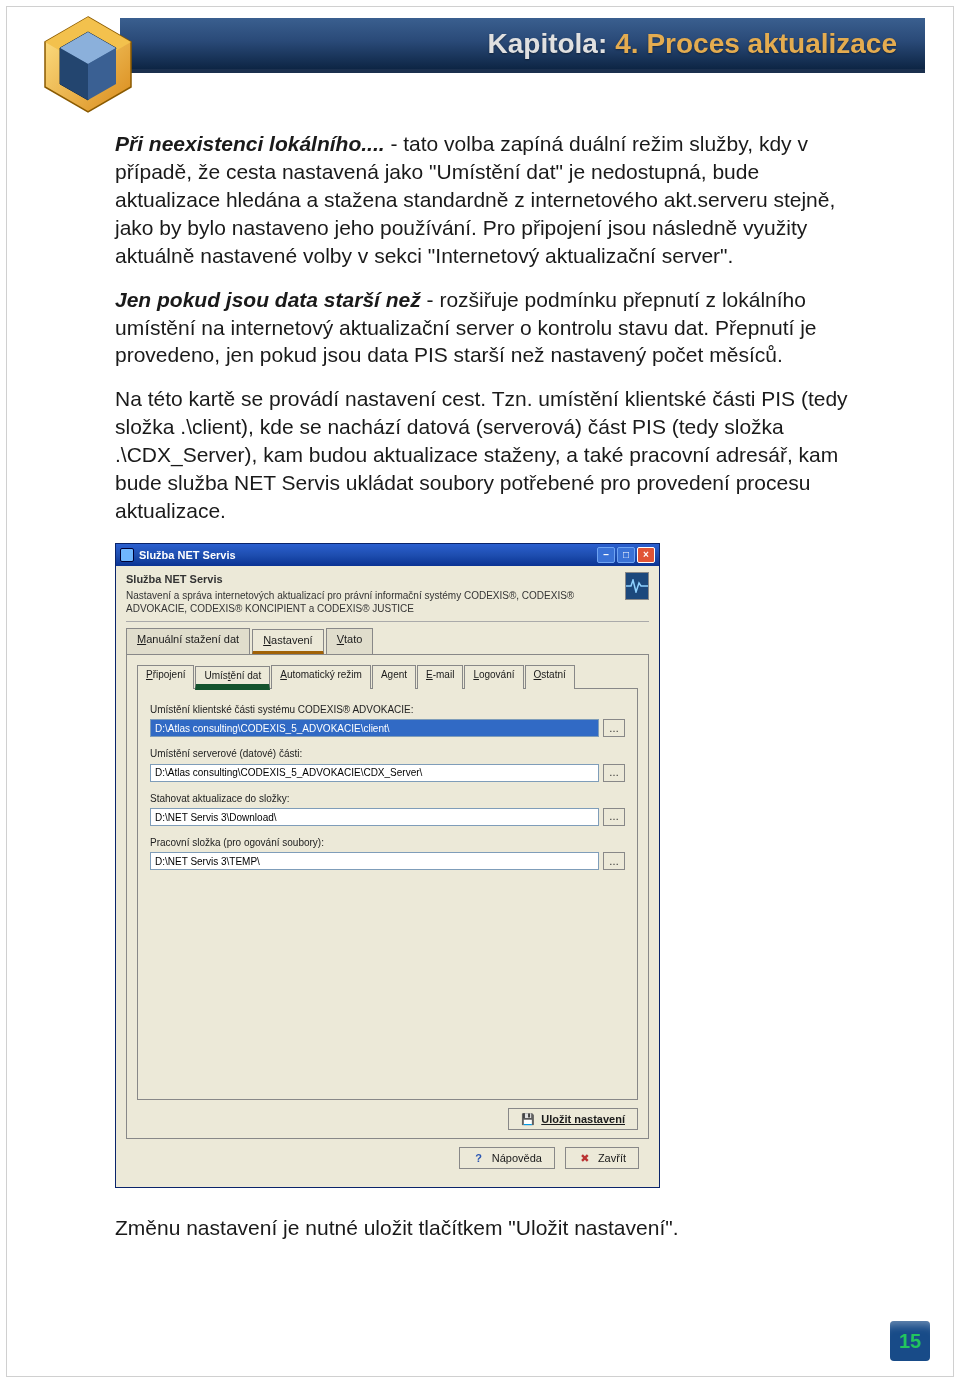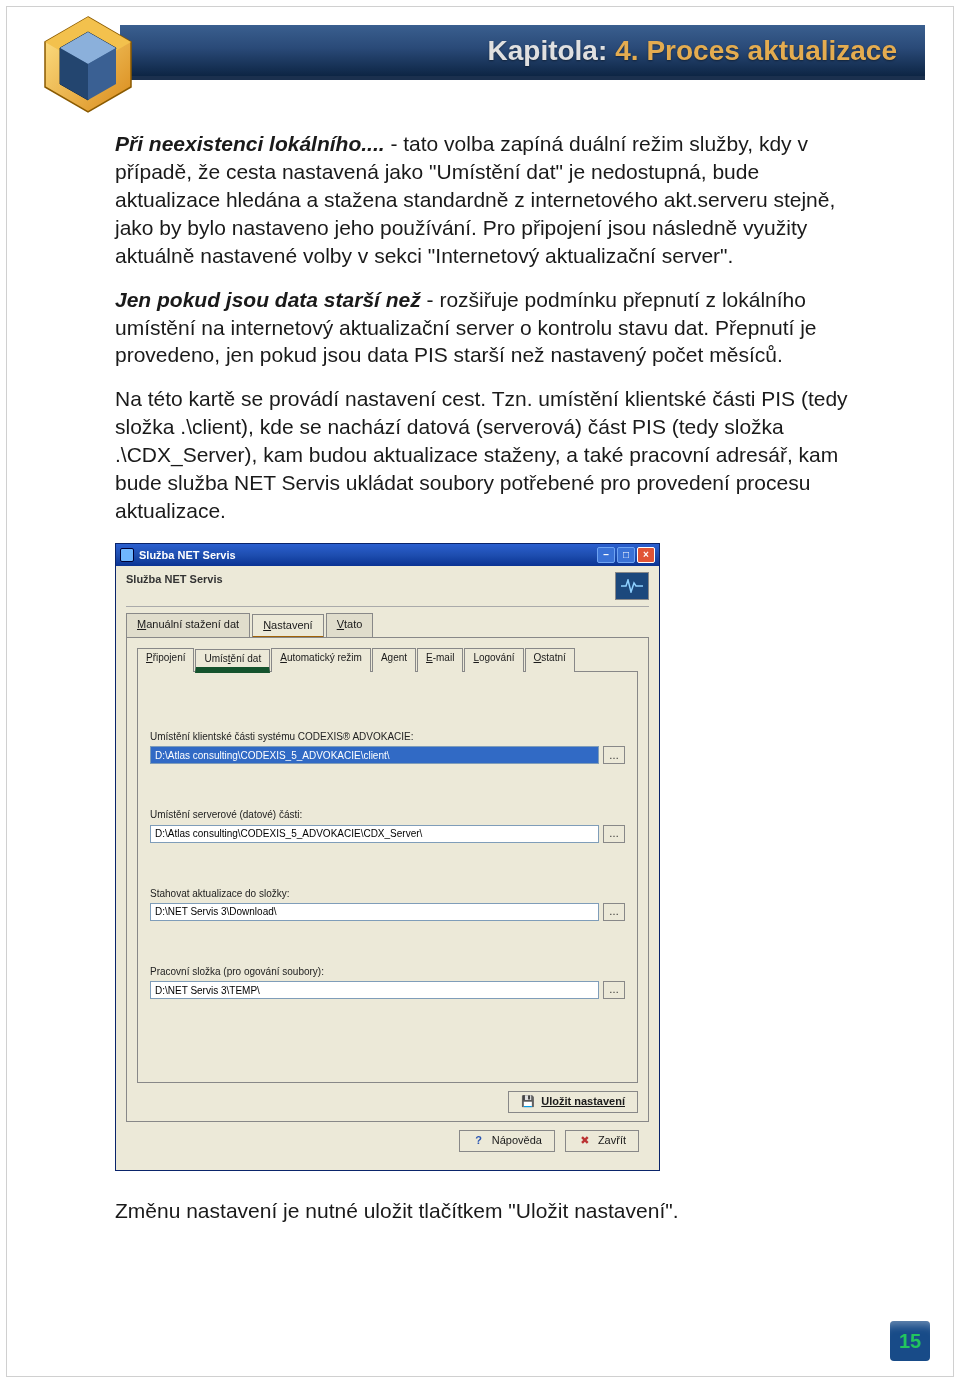--- a/index.html
+++ b/index.html
@@ -7,21 +7,21 @@
   body { background: #ffffff; position: relative; }
 
   
   .page-border {
     position: absolute; inset: 6px; border: 1px solid #d0d0d0;
   }
 
   
   .chapter-bar {
     position: absolute;
-    top: 25px; left: 120px; right: 35px;
+    top: 18px; left: 120px; right: 35px;
     height: 55px;
     background: linear-gradient(to bottom, #3a5f8f 0%, #2a4a78 45%, #0d2544 100%);
     border-bottom: 4px solid #1b304e;
     display: flex; align-items: center; justify-content: flex-end;
     padding-right: 28px;
     color: #f5f5f5;
     font-size: 28px;
     font-weight: bold;
   }
   .chapter-bar .kap-label { color: #e0e0e0; margin-right: 8px; text-shadow: 0 1px 2px rgba(0,0,0,.4); }
@@ -77,28 +77,28 @@
 
   .shot-inner { padding: 6px 10px 8px 10px; }
   .app-header { display:flex; align-items:flex-start; gap:8px; margin-bottom:6px;}
   .app-header .txt { font-size: 10px; color:#333; }
   .app-header .txt .t1 { font-weight: bold; font-size: 11px; margin-bottom: 2px; }
   .pulse-ico { width:34px; height:28px; background:#1c487c; border:1px solid #888; display:flex;align-items:center;justify-content:center; color:#9cd0ff; font-size:12px; margin-left:auto;}
   .hr { border-top:1px solid #aaa; margin:2px 0 6px 0;}
 
   .main-tabs { display:flex; font-size:11px; }
   .main-tab { padding:3px 10px; border:1px solid #888; border-bottom:none; background:#ece9d8; margin-right:2px; position:relative; }
-  .main-tab.active { background:#ece9d8; border-bottom:2px solid #a16207; top:1px; }
+  .main-tab.active { background:#ece9d8; border-bottom:4px solid #a16207; top:1px; }
   .main-tab.inactive { background:#e0ddcc; }
   .main-panel { border:1px solid #888; background:#ece9d8; padding:10px 10px 8px 10px; height:485px; position:relative; display:flex; flex-direction:column;}
   .sub-tabs { display:flex; font-size:10px; margin-bottom:-1px; }
   .sub-tab { padding:2px 8px; border:1px solid #888; border-bottom:none; background:#ece9d8; margin-right:1px; position:relative; }
   .sub-tab.active { background:#ece9d8; top:1px; border-bottom:6px solid #14532d; }
   .sub-panel { border:1px solid #888; background:#ece9d8; padding:14px 12px 10px 12px; flex:1; }
-  .field { margin-bottom:10px;margin-top:44px; }
+  .field { margin-bottom:10px; }
   .field-label { font-size:10px; color:#222; margin-bottom:3px; }
   .field-row { display:flex; gap:4px; }
   .field-input { flex:1; height:18px; border:1px solid #7f9db9; background:#fff; font-size:10px; padding:1px 4px; color:#000; }
   .field-input.sel { background:#316ac5; color:#fff; }
   .browse-btn { width:22px; height:18px; border:1px solid #888; background:#ece9d8; font-size:10px; display:flex;align-items:center;justify-content:center; }
   .save-row { display:flex; justify-content:flex-end; margin-top:8px;}
   .win-button { height:22px; padding:0 12px; border:1px solid #888; background:#ece9d8; font-size:11px; display:flex;align-items:center; gap:6px;}
   .win-button .ico { width:14px; height:14px; display:flex;align-items:center;justify-content:center; font-size:11px;}
   .dlg-footer { display:flex; justify-content:flex-end; gap:10px; padding:8px 10px 10px 0; }
   .footer-note {
@@ -175,20 +175,21 @@
       <div class="win-btns">
         <span class="win-btn">–</span>
         <span class="win-btn">□</span>
         <span class="win-btn close">×</span>
       </div>
     </div>
     <div class="shot-inner">
       <div class="app-header">
         <div class="txt">
           <div class="t1">Služba NET Servis</div>
+          <div>Nastavení a správa internetových aktualizací pro právní informační systémy CODEXIS®, CODEXIS® ADVOKACIE, CODEXIS® KONCIPIENT a CODEXIS® JUSTICE</div>
         </div>
         <div class="pulse-ico">
           <svg width="22" height="14" viewBox="0 0 22 14">
               <polyline points="0,7 5,7 7,1 10,13 13,4 15,7 22,7" fill="none" stroke="#8fd1ff" stroke-width="1.5"></polyline>
             </svg>
         </div>
       </div>
       <div class="hr"></div>
 
       <div class="main-tabs">

